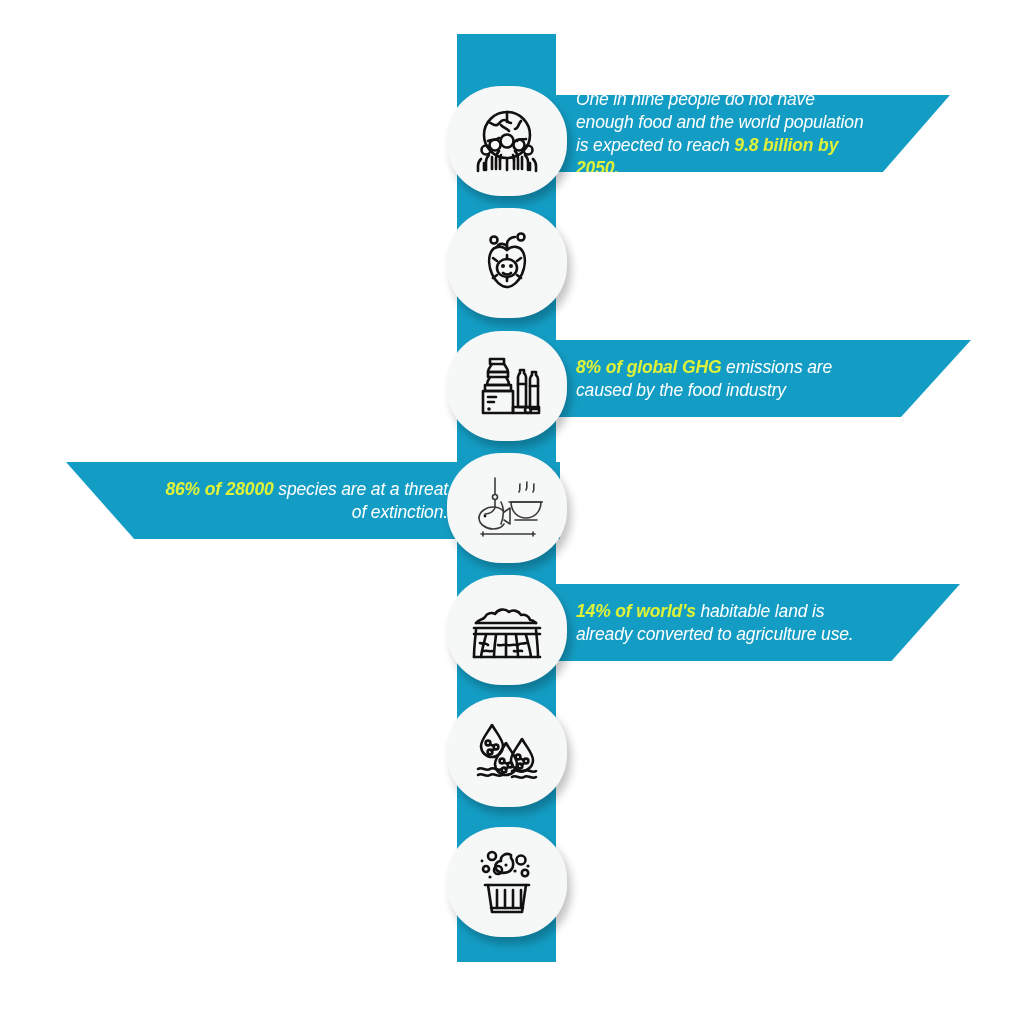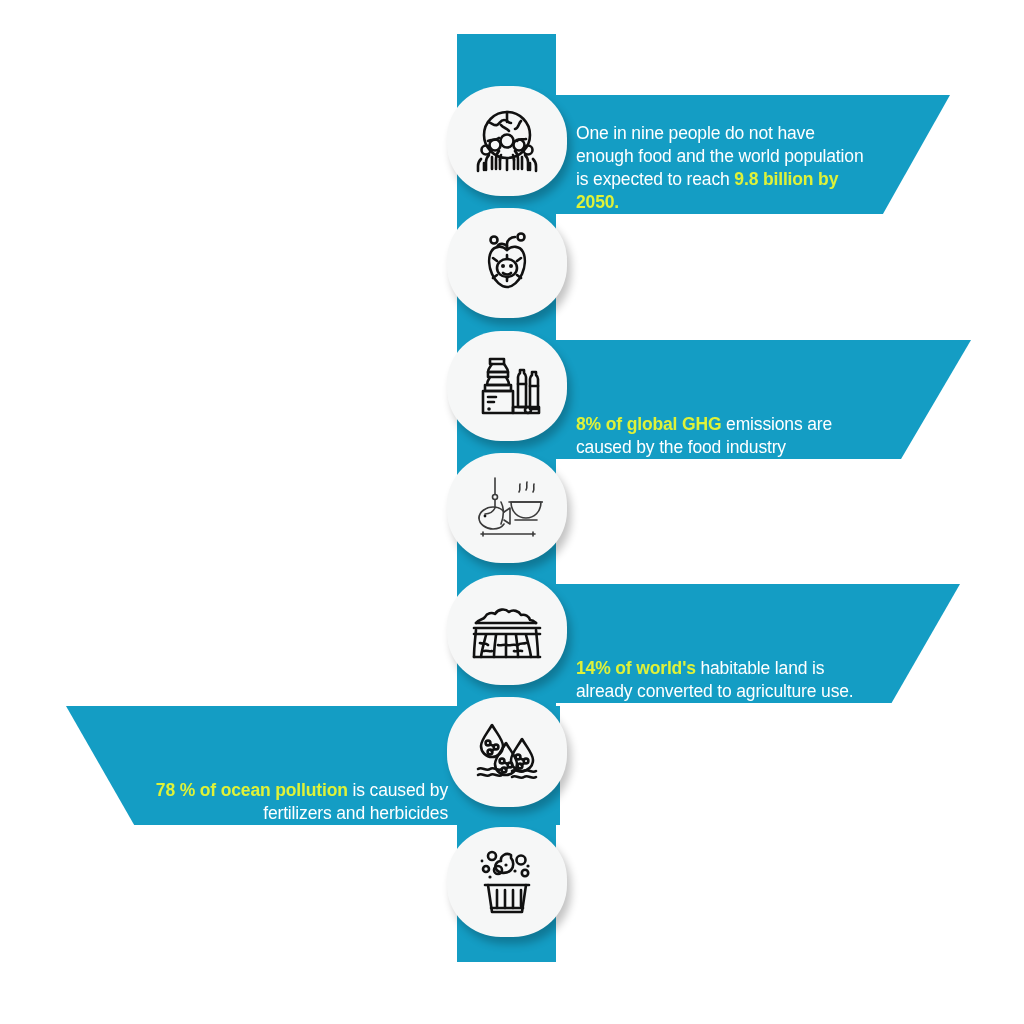--- a/index.html
+++ b/index.html
@@ -20,25 +20,26 @@
     position:absolute;
     left:457px; top:34px;
     width:99px; height:928px;
     background:#149DC4;
     z-index:1;
   }
 
   
   .banner{
     position:absolute;
-    height:119px;
+    height:77px;
     background:#149DC4;
     z-index:2;
     display:flex;
-    align-items:flex-end;
+    align-items:center;
+    font-style:italic;
   }
   .banner.right{
     left:464px;
     padding-left:112px;
     padding-right:86px;
     justify-content:flex-start;
     text-align:left;
     -webkit-clip-path: polygon(0 0, 100% 0, 86.2% 100%, 0 100%);
     clip-path: polygon(0 0, 100% 0, 86.2% 100%, 0 100%);
   }
@@ -162,20 +163,25 @@
         <path class="gl" d="M46 26c0-2 1-3 2-4v-3h4v3c1 1 2 2 2 4v30h-8z"></path>
         <path class="gl" d="M46 33h8"></path>
         <path class="gl" d="M58 28c0-2 1-3 2-4v-3h4v3c1 1 2 2 2 4v30h-8z"></path>
         <path class="gl" d="M58 35h8"></path>
         <path class="gl" d="M41 56h26v6H41z"></path>
         <circle class="gl" cx="56" cy="59" r="3"></circle>
       </svg>
     </span>
   </div>
 
+  <div class="banner left" style="top:462px; width:494px;">
+    <div class="banner-text">
+      <span class="hl">86% of 28000</span><span class="norm"> species are at a threat of extinction.</span>
+    </div>
+  </div>
   <div class="icon-bubble" style="top:453px;">
     <span>
       <svg width="72" height="72" viewBox="0 0 72 72">
         <path class="gl-thin" d="M24 6v16"></path>
         <circle class="gl-thin" cx="24" cy="25" r="2.5"></circle>
         <path class="gl-thin" d="M24 28v8M24 36c-2 4-6 6-10 6"></path>
         <path class="gl-thin" d="M8 46c0-6 7-11 14-11 5 0 9 2 11 5"></path>
         <path class="gl-thin" d="M8 46c0 6 7 11 14 11 5 0 9-2 11-5"></path>
         <path class="gl-thin" d="M33 40l6-4v16l-6-4"></path>
         <circle class="gl-fill" cx="14" cy="44" r="1.4"></circle>
@@ -207,25 +213,20 @@
         <path class="gl" d="M26 38c-1 8-2 14-2 22M46 38c1 8 2 14 2 22"></path>
         <path class="gl" d="M36 38v22"></path>
         <path class="gl" d="M4 60h66"></path>
         <path class="gl" d="M10 46c3 1 6 0 8 2M56 46c-3 1-6 0-8 2"></path>
         <path class="gl" d="M14 54c3-1 6 1 8 0M52 54c-3-1-6 1-8 0"></path>
         <path class="gl" d="M28 48c3 1 6-1 9 0c3 1 6-1 9 0"></path>
       </svg>
     </span>
   </div>
 
-  <div class="banner left" style="top:706px; width:494px;">
-    <div class="banner-text">
-      <span class="hl">78 % of ocean pollution</span><span class="norm"> is caused by fertilizers and herbicides</span>
-    </div>
-  </div>
   <div class="icon-bubble" style="top:697px;">
     <span>
       <svg width="70" height="66" viewBox="0 0 70 66">
         <path class="gl" d="M20 6C14 16 9 21 9 27a11 11 0 0 0 22 0c0-6-5-11-11-21z"></path>
         <circle class="gl" cx="16" cy="24" r="2.4"></circle>
         <circle class="gl" cx="24" cy="28" r="2.4"></circle>
         <circle class="gl" cx="18" cy="33" r="2.4"></circle>
         <path class="gl" d="M18 25.5l4 1.5M22.5 30l-3 2"></path>
         <path class="gl" d="M50 20c-6 10-11 15-11 21a11 11 0 0 0 22 0c0-6-5-11-11-21z"></path>
         <circle class="gl" cx="46" cy="38" r="2.4"></circle>

